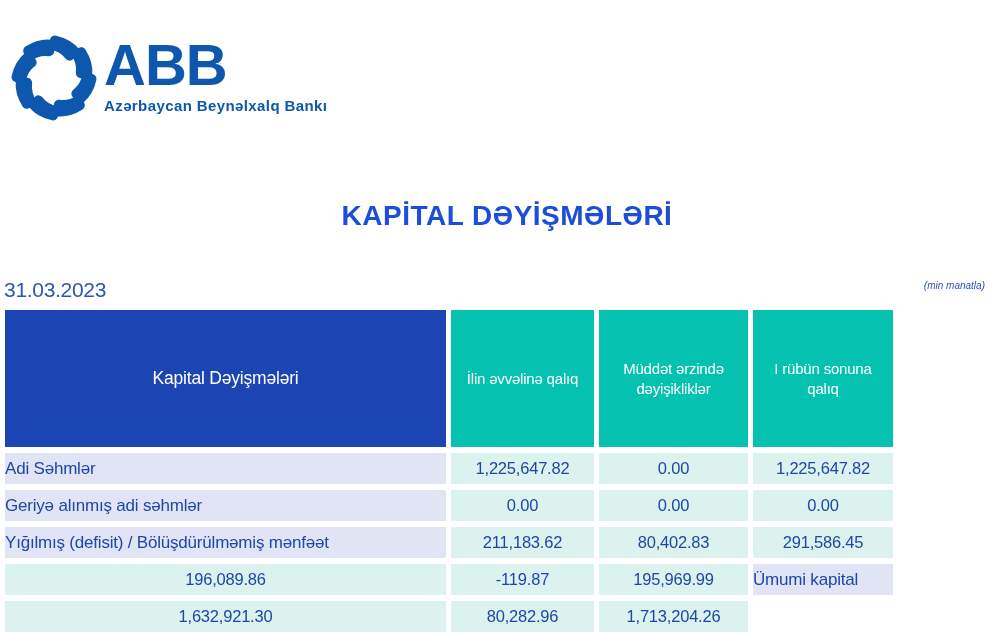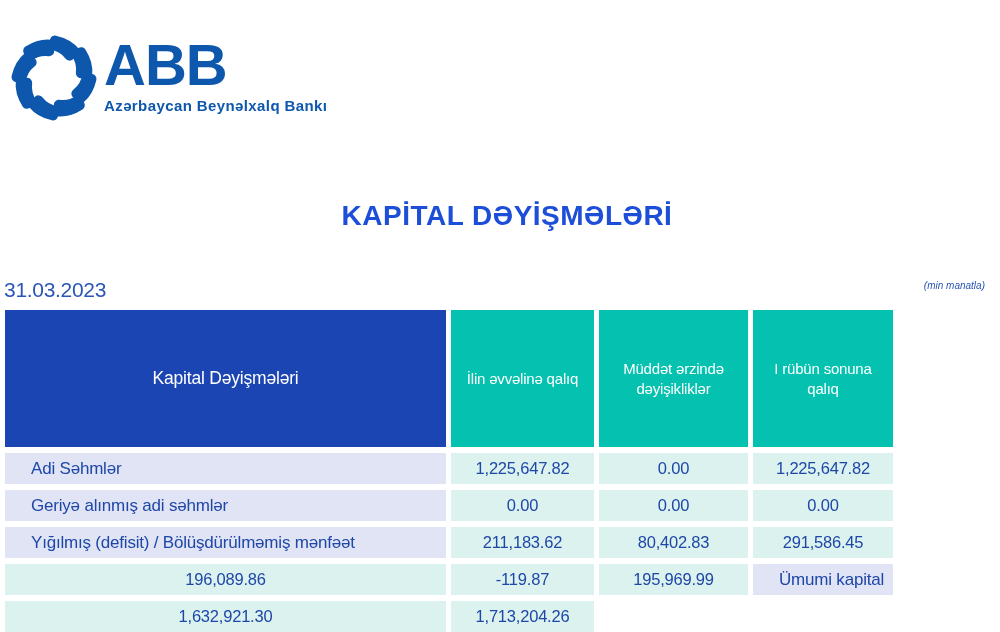--- a/index.html
+++ b/index.html
@@ -105,21 +105,20 @@
 
   .td {
     display: flex;
     align-items: center;
     font-size: 17px;
     color: #1e47a8;
     letter-spacing: -0.2px;
   }
   .td-label {
     background: #e0e4f4;
-    padding-left: 26px;
     justify-content: flex-start;
   }
   .td-value {
     background: #dcf2ee;
     justify-content: center;
     font-size: 16.5px;
   }
 </style>
 </head>
 <body>
@@ -179,16 +178,17 @@
     <div class="td td-value">211,183.62</div>
     <div class="td td-value">80,402.83</div>
     <div class="td td-value">291,586.45</div>
 
     <div class="td td-value">196,089.86</div>
     <div class="td td-value">-119.87</div>
     <div class="td td-value">195,969.99</div>
 
     <div class="td td-label">Ümumi kapital</div>
     <div class="td td-value">1,632,921.30</div>
+    <div class="td td-value">80,282.96</div>
     <div class="td td-value">1,713,204.26</div>
 
   </div>
 </div>
 
 </body></html>

